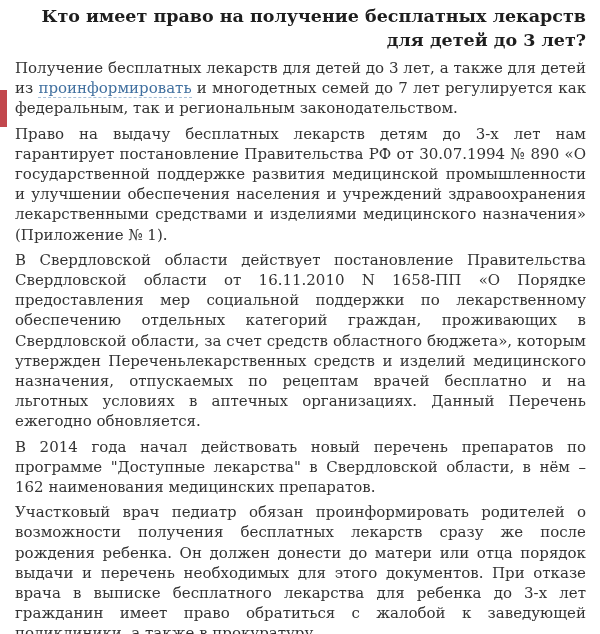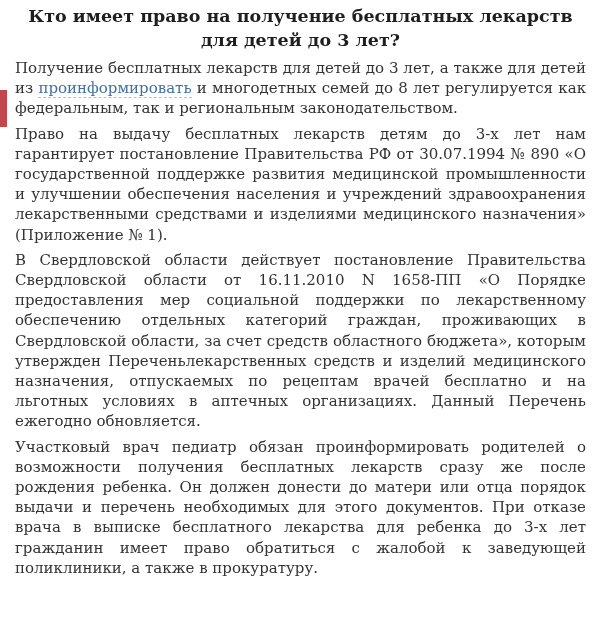--- a/index.html
+++ b/index.html
@@ -28,21 +28,21 @@
     width: 7px;
     height: 37px;
     background: #c2474d;
   }
   h1.title {
     font-size: 17.5px;
     line-height: 24px;
     font-weight: bold;
     color: #1e1e1e;
     margin: 0 0 6px 0;
-    text-align: center;
+    text-align: right;
   }
   p.para {
     font-size: 15px;
     line-height: 20.2px;
     color: #333333;
     margin: 0 0 5px 0;
     text-align: justify;
   }
   a.inline-link {
     color: #41709f;
@@ -53,22 +53,23 @@
 </style>
 </head>
 <body>
 
 <div class="page">
 
   <div class="red-marker"></div>
 
   <h1 class="title">Кто имеет право на получение бесплатных лекарств для детей до 3 лет?</h1>
 
-  <p class="para"><span>Получение бесплатных лекарств для детей до 3 лет, а также для детей из </span><a class="inline-link" href="#">проинформировать</a><span> и многодетных семей до 8 лет регулируется как федеральным, так и региональным законодательством.</span></p>
+  <p class="para"><span>Получение бесплатных лекарств для детей до 3 лет, а также для детей из </span><a class="inline-link" href="#">проинформировать</a><span> и многодетных семей до 7 лет регулируется как федеральным, так и региональным законодательством.</span></p>
 
   <p class="para">Право на выдачу бесплатных лекарств детям до 3-х лет нам гарантирует постановление Правительства РФ от 30.07.1994 № 890 «О государственной поддержке развития медицинской промышленности и улучшении обеспечения населения и учреждений здравоохранения лекарственными средствами и изделиями медицинского назначения» (Приложение № 1).</p>
 
   <p class="para">В Свердловской области действует постановление Правительства Свердловской области от 16.11.2010 N 1658-ПП «О Порядке предоставления мер социальной поддержки по лекарственному обеспечению отдельных категорий граждан, проживающих в Свердловской области, за счет средств областного бюджета», которым утвержден Переченьлекарственных средств и изделий медицинского назначения, отпускаемых по рецептам врачей бесплатно и на льготных условиях в аптечных организациях. Данный Перечень ежегодно обновляется.</p>
 
+  <p class="para">В 2014 года начал действовать новый перечень препаратов по программе "Доступные лекарства" в Свердловской области, в нём – 162 наименования медицинских препаратов.</p>
 
   <p class="para">Участковый врач педиатр обязан проинформировать родителей о возможности получения бесплатных лекарств сразу же после рождения ребенка. Он должен донести до матери или отца порядок выдачи и перечень необходимых для этого документов. При отказе врача в выписке бесплатного лекарства для ребенка до 3-х лет гражданин имеет право обратиться с жалобой к заведующей поликлиники, а также в прокуратуру.</p>
 
 </div>
 
 </body></html>

